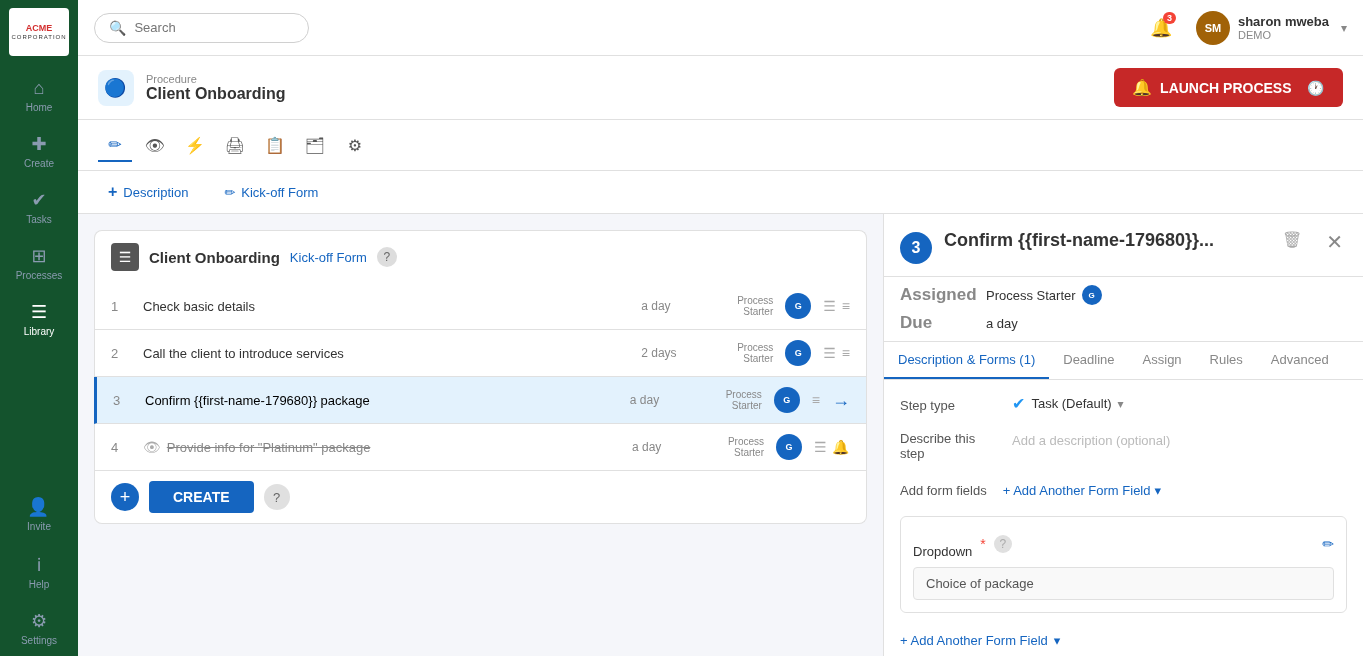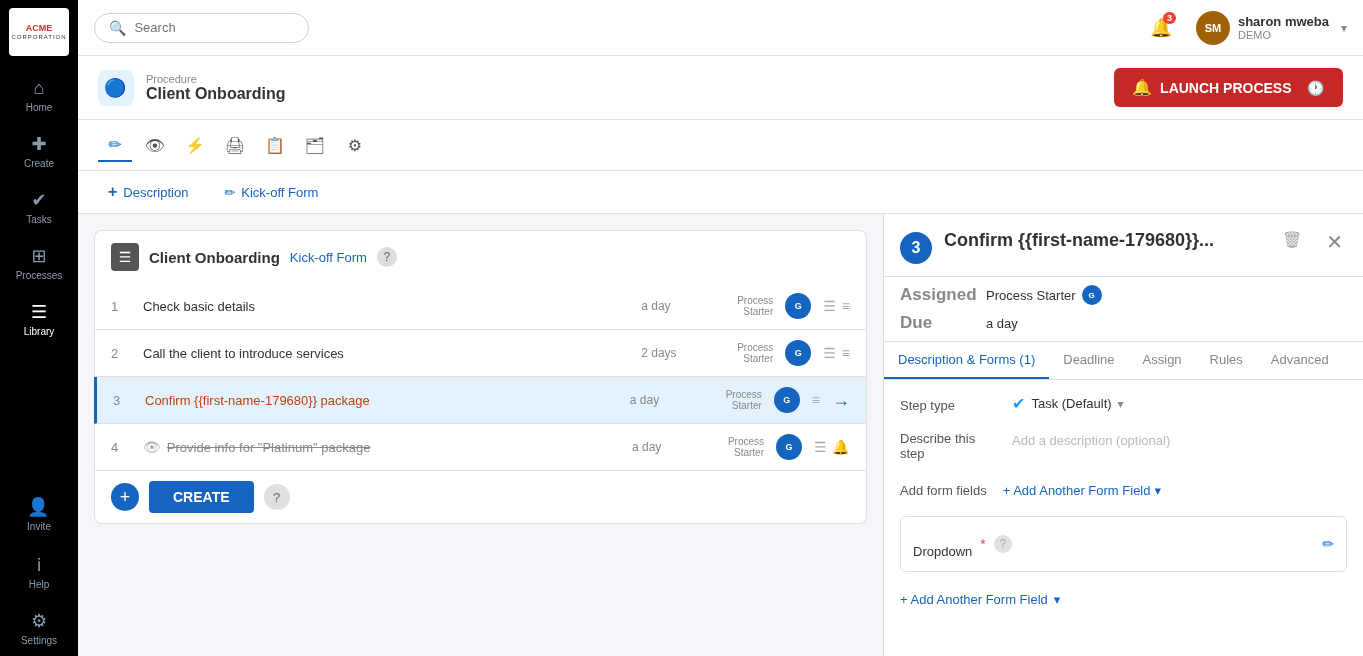--- a/index.html
+++ b/index.html
@@ -2,21 +2,21 @@
 <html><head>
   <meta charset="utf-8">
   <style>
     * { box-sizing: border-box; margin: 0; padding: 0; }
     body { font-family: -apple-system, BlinkMacSystemFont, 'Segoe UI', sans-serif; font-size: 13px; background: #f5f6fa; overflow: hidden; }
 
     
     .app-layout { display: flex; height: 656px; width: 1363px; }
 
     
-    .sidebar { width: 78px; background: #000000; display: flex; flex-direction: column; align-items: center; padding-top: 8px; color: #8a9bb0; flex-shrink: 0; }
+    .sidebar { width: 78px; background: #14532d; display: flex; flex-direction: column; align-items: center; padding-top: 8px; color: #8a9bb0; flex-shrink: 0; }
     .sidebar-logo { width: 60px; height: 48px; background: #fff; border-radius: 4px; display: flex; align-items: center; justify-content: center; margin-bottom: 12px; overflow: hidden; padding: 4px; }
     .logo-text { font-size: 9px; font-weight: 900; color: #d32f2f; line-height: 1.1; text-align: center; }
     .logo-sub { font-size: 6px; color: #333; letter-spacing: 1px; }
     .sidebar-item { display: flex; flex-direction: column; align-items: center; padding: 10px 0; width: 100%; cursor: pointer; color: #8a9bb0; gap: 3px; }
     .sidebar-item .icon { font-size: 18px; }
     .sidebar-item .label { font-size: 10px; }
     .sidebar-item.library-active { color: #fff; }
 
     
     .main-content { flex: 1; display: flex; flex-direction: column; overflow: hidden; }
@@ -66,21 +66,21 @@
     .steps-header { background: #fff; border-radius: 8px 8px 0 0; padding: 12px 16px; display: flex; align-items: center; gap: 10px; border: 1px solid #e0e0e0; border-bottom: none; }
     .steps-header-icon { width: 28px; height: 28px; background: #555; border-radius: 4px; display: flex; align-items: center; justify-content: center; color: #fff; font-size: 14px; }
     .steps-header-title { font-size: 15px; font-weight: 600; color: #333; }
     .kickoff-badge { color: #1565c0; font-size: 13px; cursor: pointer; }
     .help-icon { width: 20px; height: 20px; background: #ddd; border-radius: 50%; display: flex; align-items: center; justify-content: center; color: #666; font-size: 12px; cursor: pointer; }
 
     .step-row { background: #fff; border: 1px solid #e0e0e0; border-top: none; padding: 10px 16px; display: flex; align-items: center; gap: 12px; cursor: pointer; }
     .step-row.active { background: #e3f2fd; border-left: 3px solid #1565c0; }
     .step-num { min-width: 20px; color: #888; font-size: 13px; }
     .step-title { flex: 1; font-size: 13px; color: #333; }
-    .step-row.active .step-title { color: #c2410c; font-weight: 500; }
+    .step-row.active .step-title { color: #000000; font-weight: 500; }
     .step-duration { color: #888; font-size: 12px; min-width: 50px; }
     .process-starter { display: flex; flex-direction: column; align-items: flex-end; gap: 1px; min-width: 70px; }
     .ps-label { font-size: 10px; color: #888; line-height: 1.1; text-align: right; }
     .ps-avatar { width: 26px; height: 26px; background: #1565c0; border-radius: 50%; display: flex; align-items: center; justify-content: center; color: #fff; font-size: 9px; font-weight: bold; }
     .step-icons { display: flex; align-items: center; gap: 6px; color: #aaa; font-size: 14px; }
     .step-arrow { color: #1565c0; font-size: 18px; }
     .strikethrough { text-decoration: line-through; color: #888; }
 
     
     .add-step-row { background: #fff; border: 1px solid #e0e0e0; border-top: none; border-radius: 0 0 8px 8px; padding: 10px 16px; display: flex; align-items: center; gap: 10px; }
@@ -371,20 +371,21 @@
             </div>
           </div>
 
           <div class="form-field-card">
             <div class="form-field-header">
               <span class="form-field-type">Dropdown</span>
               <span class="required-star">*</span>
               <div class="fq-icon">?</div>
               <span class="edit-icon">✏</span>
             </div>
+            <div class="form-field-value">Choice of package</div>
           </div>
 
           <div class="bottom-add-btn">
             <span>+ Add Another Form Field</span>
             <span>▾</span>
           </div>
         </div>
       </div>
     </div>
   </div>

